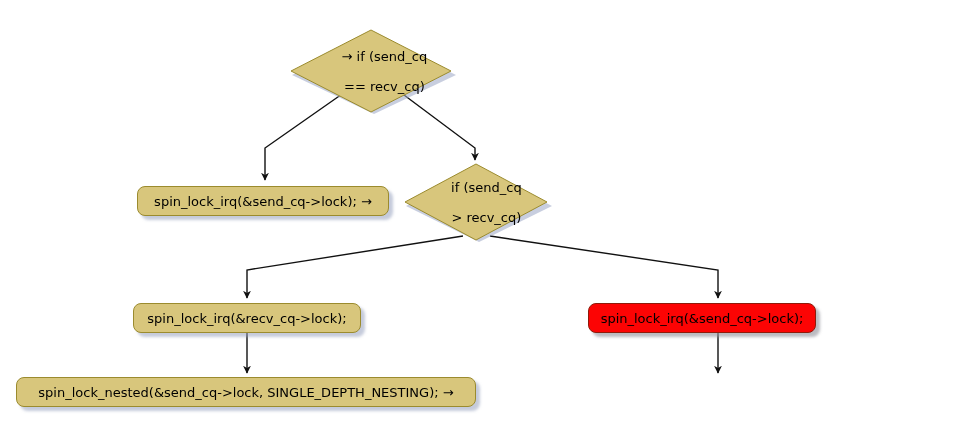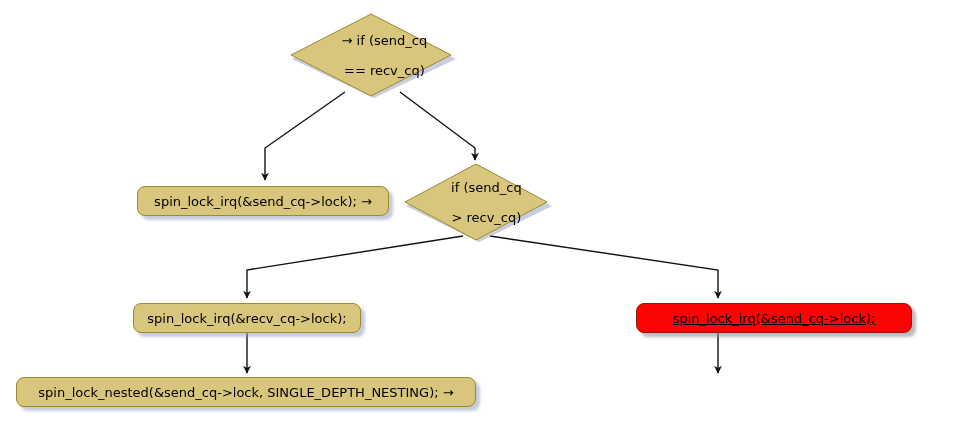--- a/index.html
+++ b/index.html
@@ -94,21 +94,21 @@
 
     <path class="edge-line" marker-end="url(#ah)" d="M463,236 L247,270 L247,298"></path>
 
     <path class="edge-line" marker-end="url(#ah)" d="M490,236 L718,270 L718,298"></path>
 
     <path class="edge-line" marker-end="url(#ah)" d="M247,333 L247,373"></path>
 
     <path class="edge-line" marker-end="url(#ah)" d="M718,333 L718,373"></path>
   </svg>
 
-  <div class="node decision" style="left:288px; top:12px; width:168px; height:86px;">
+  <div class="node decision" style="left:288px; top:28px; width:168px; height:86px;">
     <svg class="dshape" viewBox="0 0 168 86" preserveAspectRatio="none" xmlns="http://www.w3.org/2000/svg">
       <polygon points="86,6 168,47 86,86 4,47" fill="#9aa6c4" opacity="0.55"></polygon>
       <polygon points="83,2 163,43 83,84 3,43" fill="#d8c67c" stroke="#9b8b2e" stroke-width="1"></polygon>
     </svg>
     <div class="dlabel">
       <span>→ if (send_cq</span><br>
       <span>== recv_cq)</span>
     </div>
   </div>
 
@@ -124,21 +124,21 @@
     <div class="dlabel" style="margin-right:4px;">
       <span>if (send_cq</span><br>
       <span>&gt; recv_cq)</span>
     </div>
   </div>
 
   <div class="node proc" style="left:133px; top:303px; width:228px; height:30px;">
     <span>spin_lock_irq(&amp;recv_cq-&gt;lock);</span>
   </div>
 
-  <div class="node proc danger" style="left:636px; top:303px; width:276px; height:30px;text-decoration:underline;">
+  <div class="node proc danger" style="left:588px; top:303px; width:228px; height:30px;">
     <span>spin_lock_irq(&amp;send_cq-&gt;lock);</span>
   </div>
 
   <div class="node proc" style="left:16px; top:377px; width:460px; height:30px;text-align:center;">
     <span>spin_lock_nested(&amp;send_cq-&gt;lock, SINGLE_DEPTH_NESTING); →</span>
   </div>
 
 
 </div>
 

